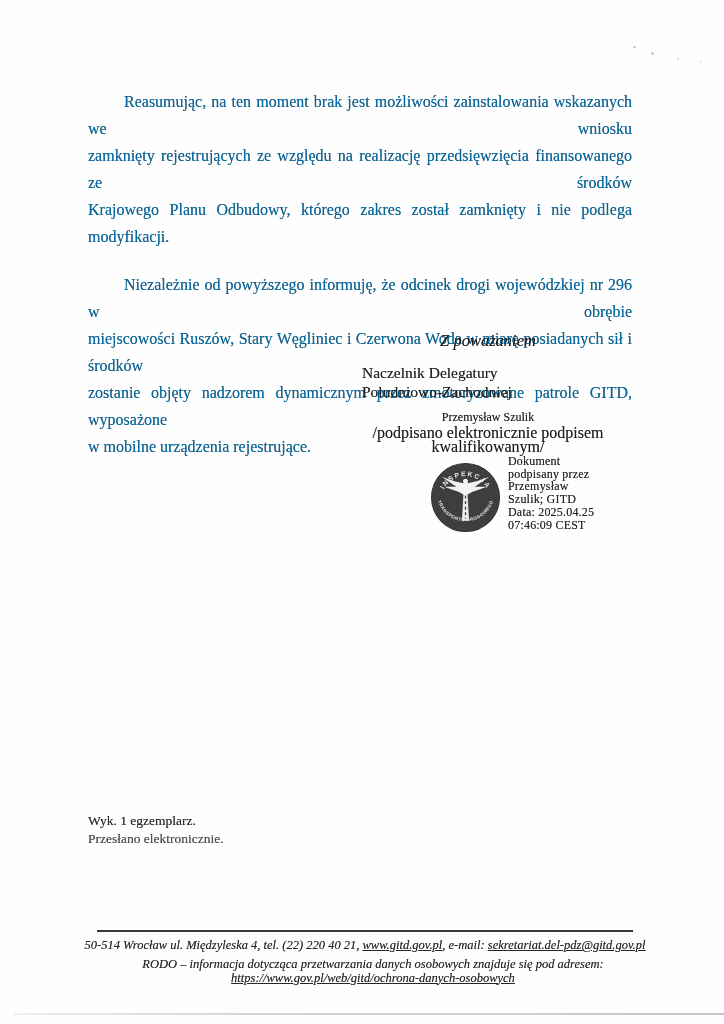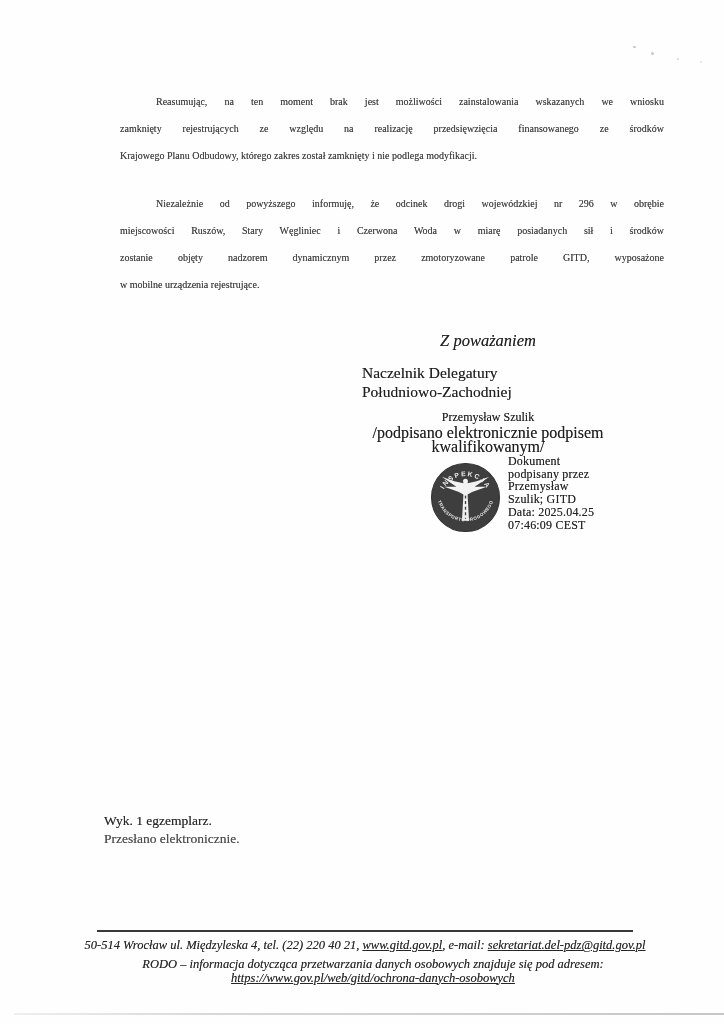--- a/index.html
+++ b/index.html
@@ -3,39 +3,39 @@
 <meta charset="utf-8">
 <style>
   html,body{margin:0;padding:0;background:#e9e9e9;}
   .page{
     position:relative;width:724px;height:1024px;background:#fefefe;
     font-family:"Liberation Serif","DejaVu Serif",serif;color:#222;
     overflow:hidden;margin:0 auto;
   }
   .inky{text-shadow:0 0 .5px rgba(30,30,30,.55);}
   
-  .bodytext{position:absolute;left:88px;top:88px;width:544px;font-size:10px;line-height:27px;color:#404040;margin-left:32px;}
+  .bodytext{position:absolute;left:88px;top:88px;width:544px;font-size:16px;line-height:27px;color:#0369a1;}
   .jline{text-align:justify;text-align-last:justify;}
   .jline.last{text-align-last:left;}
   .firstline{text-indent:36px;}
   .para2{margin-top:21px;}
   
   .closing{position:absolute;top:331px;left:362px;width:252px;text-align:center;
            font-style:italic;font-size:16.5px;color:#1f1f1f;}
   .sigtitle{position:absolute;top:363px;left:362px;width:252px;text-align:left;
             font-size:15.5px;line-height:19px;color:#1f1f1f;}
   .signame{position:absolute;top:408px;left:347px;width:282px;text-align:center;color:#1f1f1f;}
   .signame .name{font-size:12px;line-height:18px;font-family:Liberation Serif, serif;}
   .signame .note{font-size:16px;line-height:13.5px;}
   
   .seal{position:absolute;left:430px;top:462px;width:71px;height:71px;}
   .stamptext{position:absolute;left:508px;top:455px;width:140px;
              font-size:12px;line-height:12.7px;color:#242424;letter-spacing:.2px;}
   
-  .execnotes{position:absolute;left:104px;top:812px;font-size:13.5px;line-height:17.5px;color:#2a2a2a;}
+  .execnotes{position:absolute;left:88px;top:812px;font-size:13.5px;line-height:17.5px;color:#2a2a2a;}
   .execnotes .faded{color:#3d3d3d;opacity:.92;}
   
   .footer-rule{position:absolute;left:97px;top:930px;width:536px;height:2px;background:#383838;}
   .footer-address{position:absolute;left:80px;top:937px;width:570px;text-align:center;
                   font-style:italic;font-size:12.5px;line-height:16px;color:#262626;white-space:pre-wrap;}
   .footer-rodo{position:absolute;left:88px;top:958px;width:570px;text-align:center;
                font-style:italic;font-size:12.5px;line-height:13.5px;color:#262626;}
   .doclink{text-decoration:underline;color:inherit;cursor:pointer;}
   
   .speck{position:absolute;background:#9c9c9c;border-radius:50%;}

